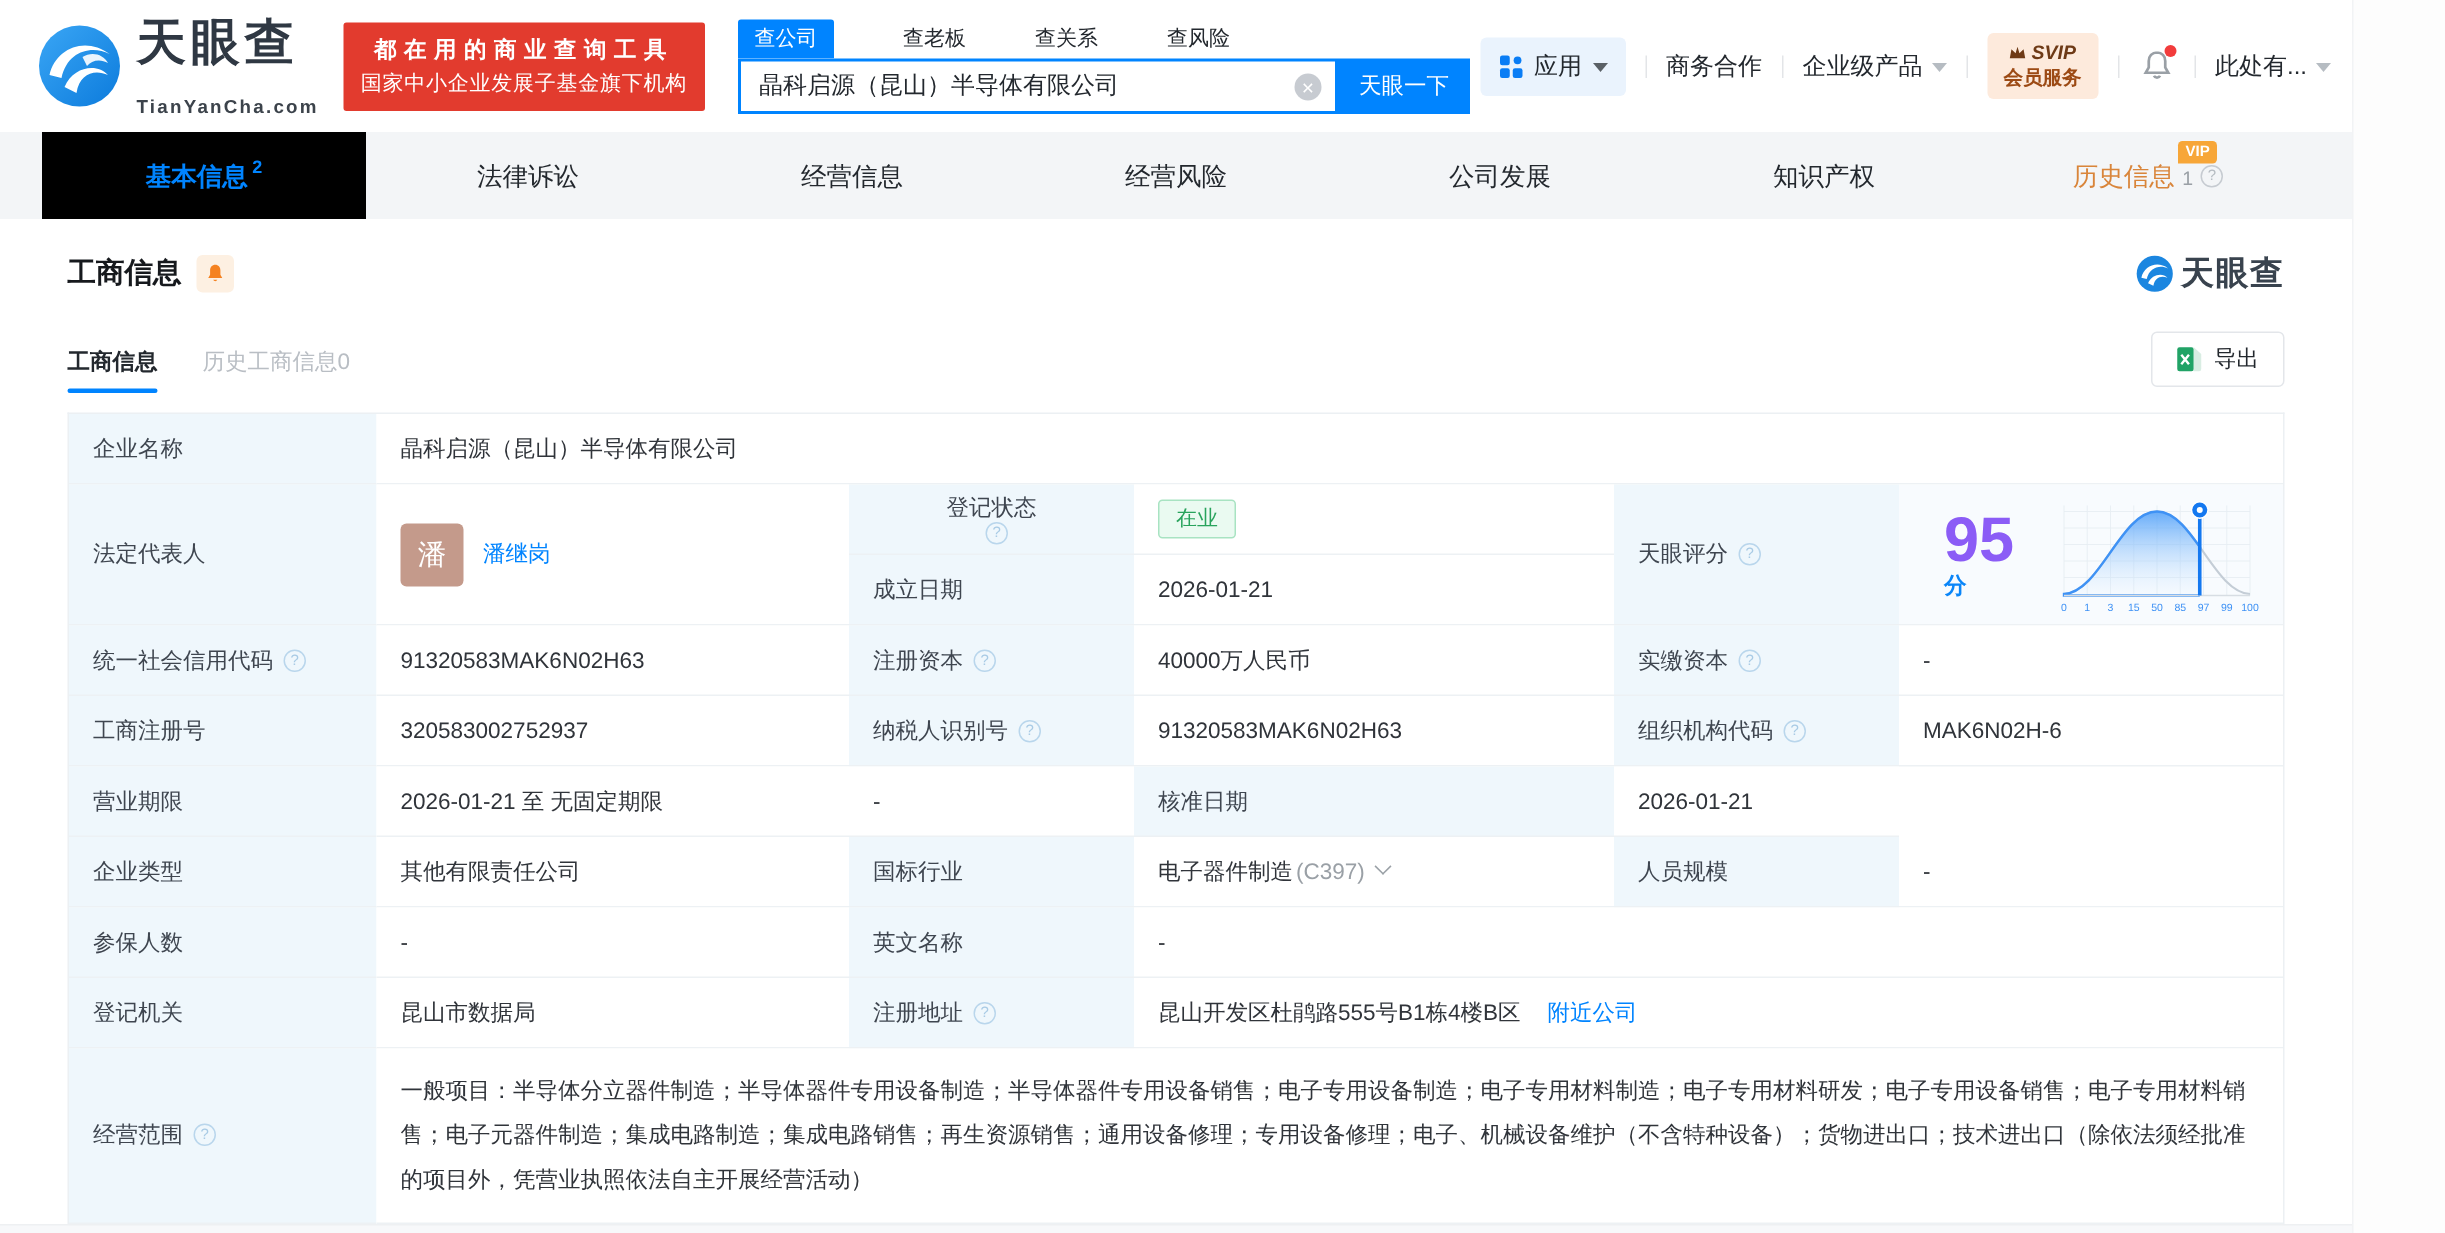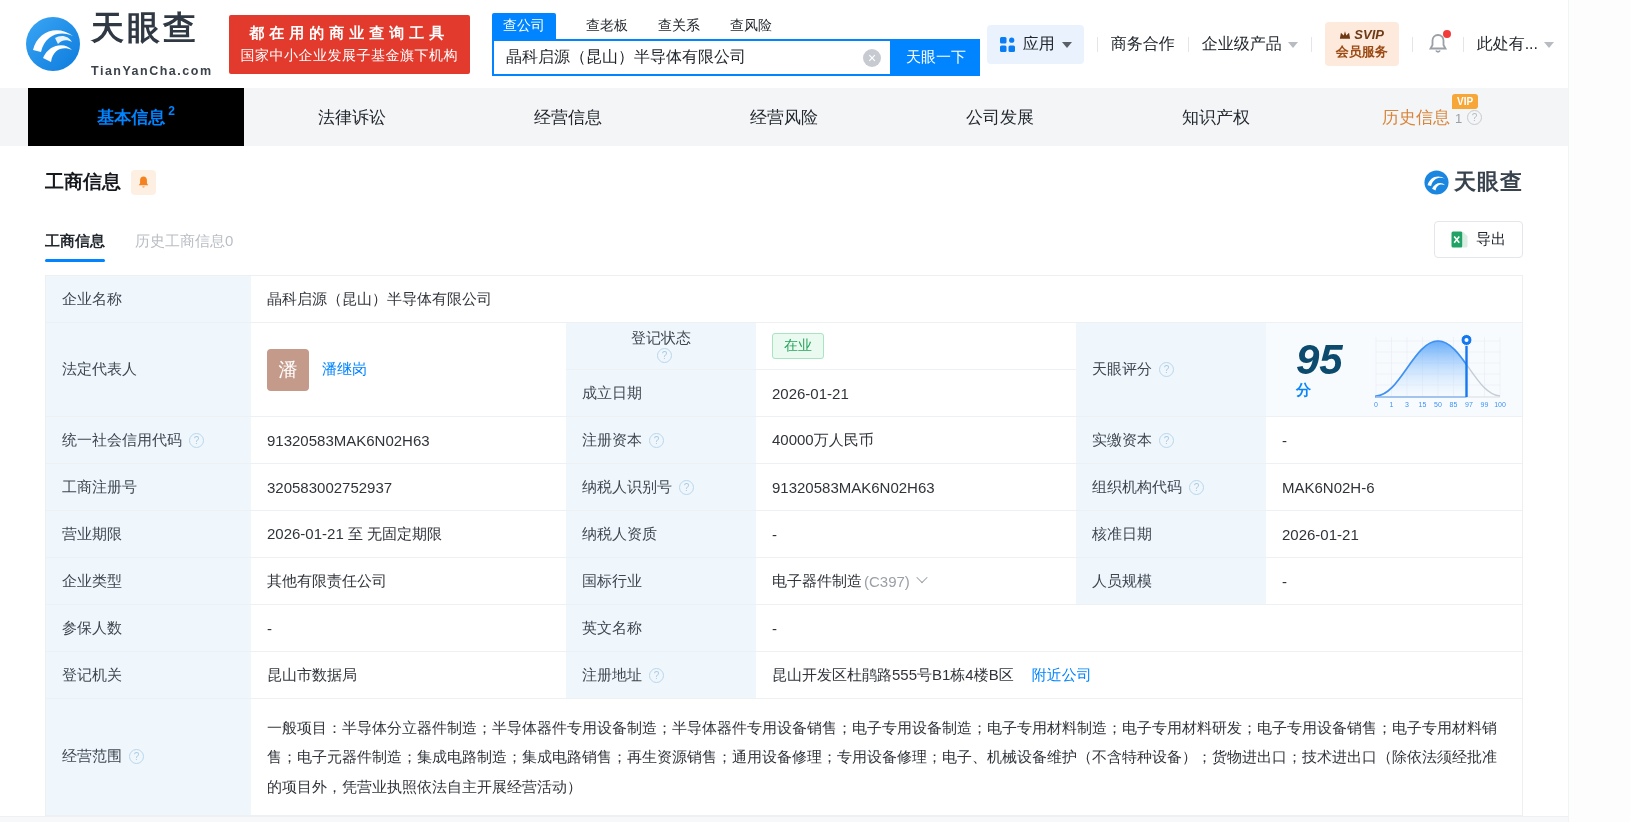--- a/index.html
+++ b/index.html
@@ -16,21 +16,21 @@
   header { height: 88px; display: flex; align-items: center; padding-left: 25px; background:#fff; }
   .logo-wrap { display:flex; align-items:center; gap:10px; }
   .logo-icon { width:56px; height:56px; flex:none; }
   .logo-cn { font-size: 33px; font-weight: bold; color:#2f3843; letter-spacing:3px; line-height:1; }
   .logo-en { font-size: 12.5px; font-weight: bold; color:#3c434b; letter-spacing:1.5px; margin-top:20px; }
   .slogan { background:#e23b2e; color:#fff; margin-left:16px; padding:9px 12px; border-radius:2px; text-align:center; }
   .slogan .l1 { font-size:15px; font-weight:bold; letter-spacing:5px; }
   .slogan .l2 { font-size:14px; letter-spacing:0.5px; margin-top:4px; }
 
   .search-area { margin-left: 22px; width: 488px; }
-  .search-tabs { display:flex; align-items:flex-end; gap:30px; height:27px; }
+  .search-tabs { display:flex; align-items:flex-end; gap:46px; height:27px; }
   .search-tab { font-size:14px; color:#23282e; cursor:pointer; padding-bottom:4px; }
   .search-tab.active { background:#0084ff; color:#fff; padding:4px 11px; border-radius:2px 2px 0 0; }
   .search-row { display:flex; height:37px; }
   .search-box { flex:1; border:2px solid #0084ff; background:#fff; display:flex; align-items:center; position:relative; padding-right:34px; }
   .search-box input { border:none; outline:none; flex:1; font-size:16px; color:#23282e; padding:0 12px; font-family:inherit; background:transparent; }
   .clear-icon { position:absolute; right:9px; width:18px; height:18px; border-radius:50%; background:#c7cbd1; color:#fff; font-size:12px; display:flex; align-items:center; justify-content:center; cursor:pointer; }
   .clear-icon::before { content:"×"; font-size:14px; line-height:1; }
   .search-btn { width:88px; background:#0084ff; color:#fff; border:none; font-size:15px; cursor:pointer; font-family:inherit; }
 
   .header-menu { margin-left:auto; display:flex; align-items:center; gap:13px; padding-right:14px; font-size:16px; color:#23282e; }
@@ -85,21 +85,21 @@
   .c-l2a { grid-row:1; grid-column:3;flex-direction:column; }
   .c-v2a { grid-row:1; grid-column:4; }
   .c-l2b { grid-row:2; grid-column:3; }
   .c-v2b { grid-row:2; grid-column:4; }
   .c-score-label { grid-row:1/3; grid-column:5; }
   .c-score { grid-row:1/3; grid-column:6; background:#f8fbfe; padding-left:30px; gap:18px; }
 
   .avatar { width:42px; height:42px; background:#c49a8b; color:#fff; border-radius:4px; font-size:19px; display:flex; align-items:center; justify-content:center; flex:none; }
   .rep-link { color:#0084ff; margin-left:13px; cursor:pointer; }
   .status-badge { display:inline-block; padding:3px 11px; color:#28a35c; background:#eafaf1; border:1px solid #a8e3c2; border-radius:3px; font-size:14px; }
-  .score-num { font-size:42px; font-weight:bold; color:#0c4a6e; line-height:1;font-style:italic; }
+  .score-num { font-size:42px; font-weight:bold; color:#8b5cf6; line-height:1; }
   .score-unit { font-size:15px; color:#0a85f8; font-weight:bold; }
   .score-chart { flex:none; }
   .gray-code { color:#9aa0a6; margin-left:2px; }
   .chev-down { width:8px; height:8px; border-right:1.5px solid #9aa0a6; border-bottom:1.5px solid #9aa0a6; transform:rotate(45deg) translate(-1px,-1px); margin-left:8px; margin-top:-4px; }
   .near-link { color:#0084ff; margin-left:18px; cursor:pointer; white-space:nowrap; }
   .scope-cell { line-height:1.95; padding:14px 16px; display:block; }
 
   .bottom-strip { height:31px; background:#f7f8fa; border-top:1px solid #eef0f2; margin-top:0; }
 </style>
 </head>
@@ -361,21 +361,20 @@
         <div class="cell label">
           <span>组织机构代码</span>
           <span class="q-help"></span>
         </div>
         <div class="cell">MAK6N02H-6</div>
       </div>
 
       <div class="t-row">
         <div class="cell label">营业期限</div>
         <div class="cell">2026-01-21 至 无固定期限</div>
-        <div class="cell label">纳税人资质</div>
         <div class="cell">-</div>
         <div class="cell label">核准日期</div>
         <div class="cell">2026-01-21</div>
       </div>
 
       <div class="t-row">
         <div class="cell label">企业类型</div>
         <div class="cell">其他有限责任公司</div>
         <div class="cell label">国标行业</div>
         <div class="cell">

